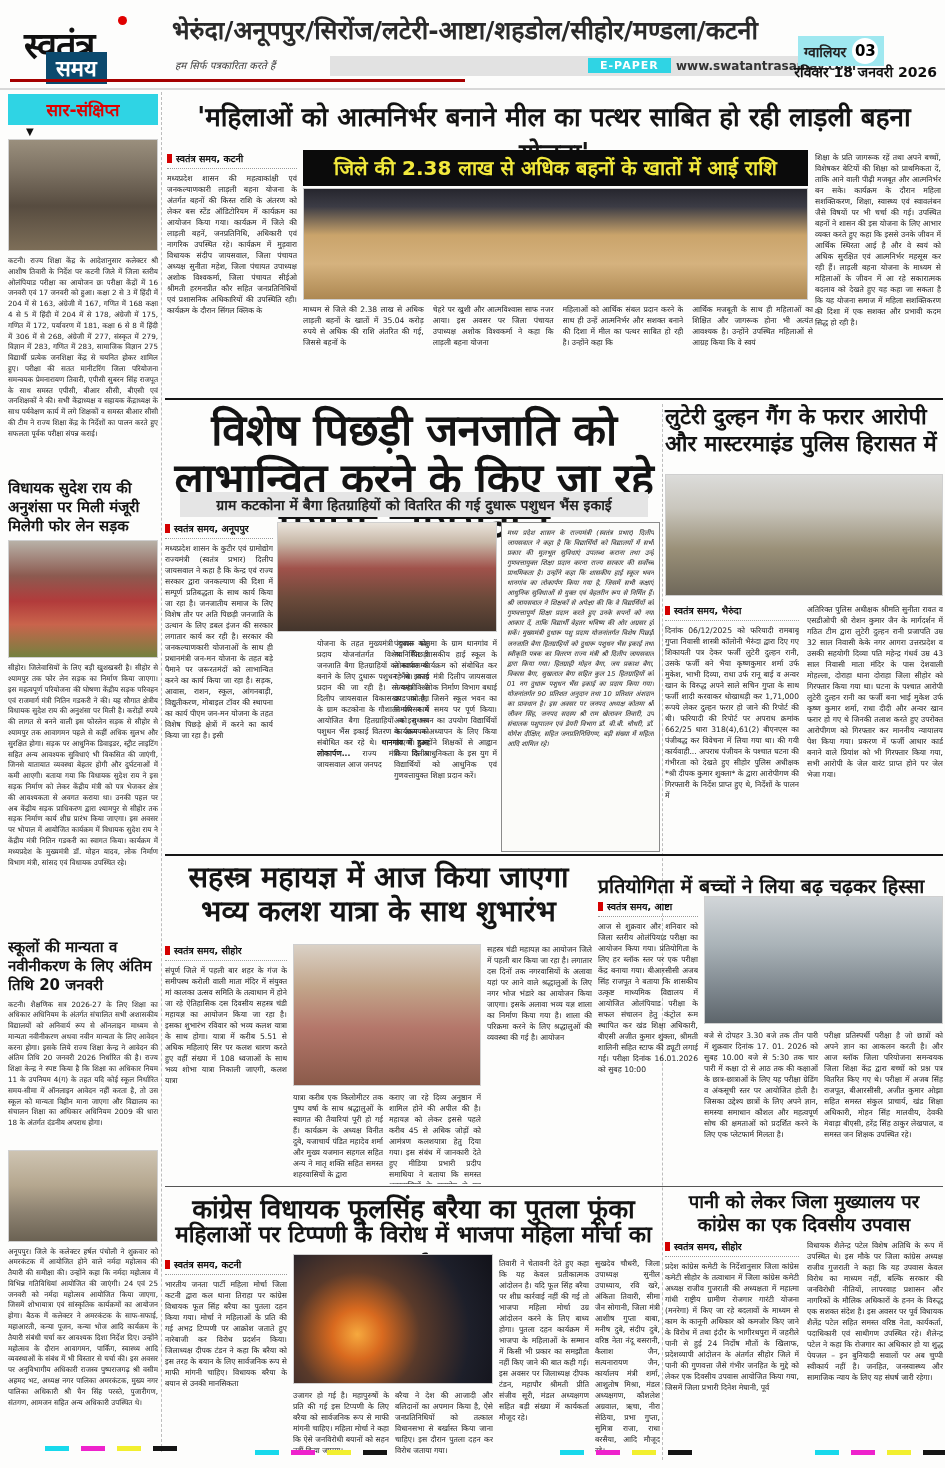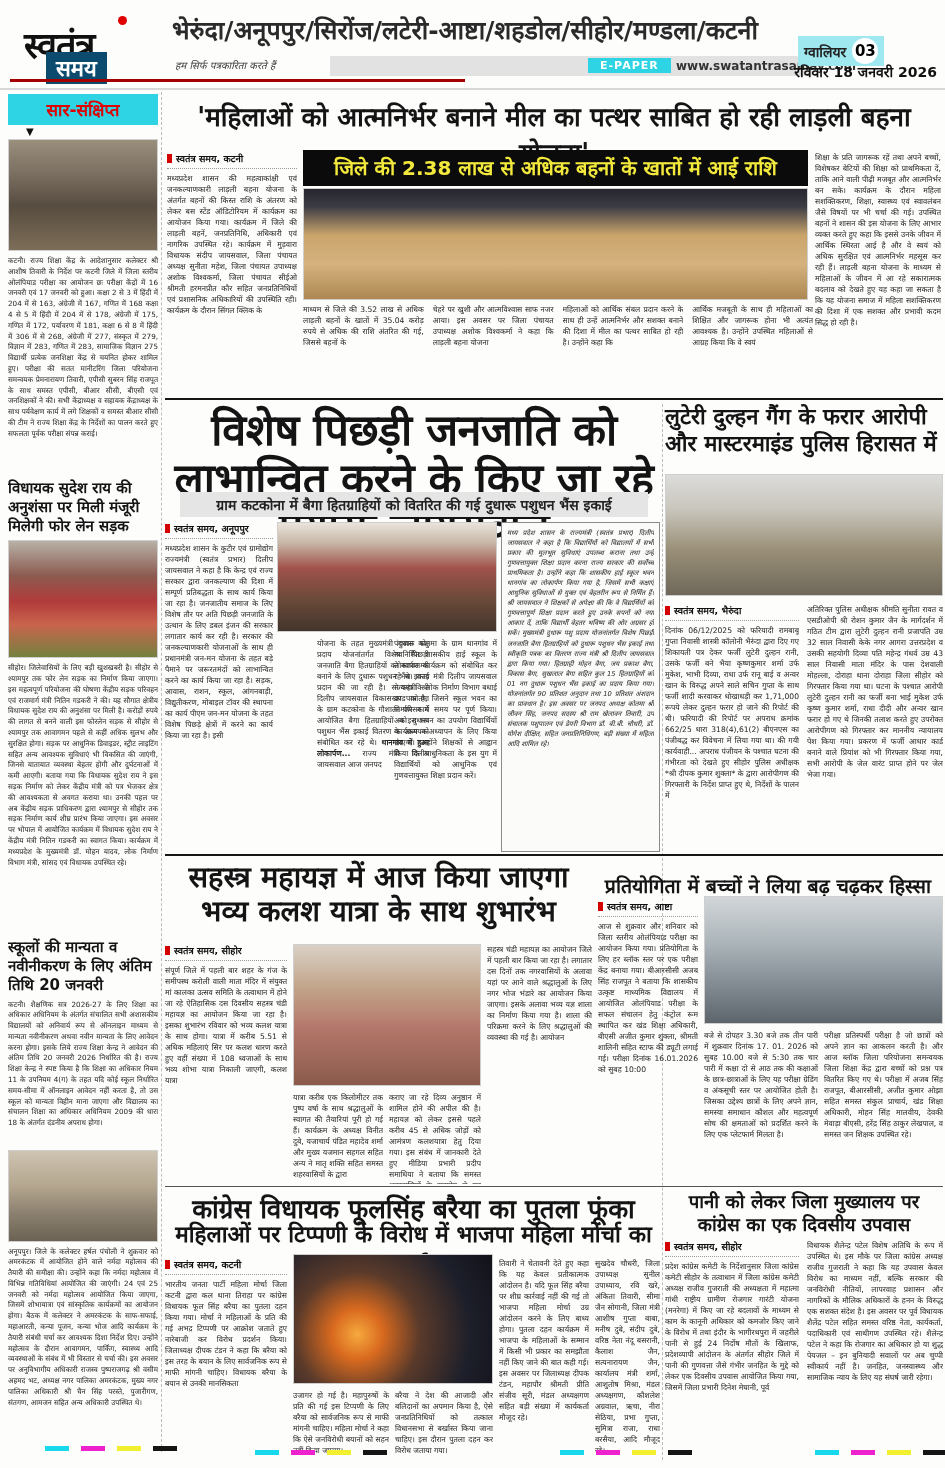--- a/index.html
+++ b/index.html
@@ -58,21 +58,21 @@
   .caps .col { flex:1; }
 
   .story2-h { left:168px; top:406px; width:492px; text-align:center; font-size:43px; font-weight:800; line-height:1.13; color:#141414; letter-spacing:-0.5px; }
   .story2-sub { left:180px; top:492px; width:468px; background:#e5e5e5; font-size:14px; font-weight:800; text-align:center; color:#222; padding:3px 0; }
   .box { left:501px; top:522px; width:159px; height:330px; border:1px solid #8a8a8a; padding:5px 5px; background:#fbfbf9; }
   .box-h { font-size:13.5px; font-weight:800; line-height:1.2; color:#111; margin-bottom:4px; }
   .box-b { font-size:6.7px; line-height:1.5; font-style:italic; text-align:justify; color:#222; overflow:hidden; height:270px; }
 
   .story3-h { left:665px; top:404px; width:278px; text-align:left; font-size:22px; font-weight:800; line-height:1.22; color:#141414; }
   .story4-h { left:165px; top:860px; width:427px; text-align:center; font-size:29px; font-weight:800; line-height:1.18; color:#141414; }
-  .story5-h { left:586px; top:872px; width:345px; text-align:right; font-size:19.5px; font-weight:800; color:#141414; }
+  .story5-h { left:598px; top:872px; width:345px; text-align:left; font-size:19.5px; font-weight:800; color:#141414; }
   .story6-k { left:165px; top:1190px; width:497px; text-align:center; font-size:26px; font-weight:800; color:#141414; }
   .story6-h { left:165px; top:1218px; width:497px; text-align:center; font-size:22.5px; font-weight:800; color:#141414; }
   .story7-h { left:665px; top:1190px; width:278px; text-align:center; font-size:18.5px; font-weight:800; line-height:1.25; color:#141414; }
 
   .cmyk { position:absolute; display:flex; gap:12px; }
   .cmyk i { width:24px; height:5px; display:block; }
   .c1{background:#18d9ec;} .c2{background:#ee22cc;} .c3{background:#f2ef2f;} .c4{background:#151515;}
 </style>
 </head>
 <body>
@@ -131,21 +131,21 @@
     <div class="abs" style="left:167px;top:152px;width:130px;height:246px;">
       <div class="byline">
           <span class="bysq"></span>
           <span>स्वतंत्र समय, कटनी</span>
         </div>
       <div class="col" style="height:222px;">मध्यप्रदेश शासन की महत्वाकांक्षी एवं जनकल्याणकारी लाड़ली बहना योजना के अंतर्गत बहनों की किस्त राशि के अंतरण को लेकर बस स्टेंड ऑडिटोरियम में कार्यक्रम का आयोजन किया गया। कार्यक्रम में जिले की लाड़ली बहनें, जनप्रतिनिधि, अधिकारी एवं नागरिक उपस्थित रहे। कार्यक्रम में मुड़वारा विधायक संदीप जायसवाल, जिला पंचायत अध्यक्ष सुनीता महेश, जिला पंचायत उपाध्यक्ष अशोक विश्वकर्मा, जिला पंचायत सीईओ श्रीमती हरमनप्रीत कौर सहित जनप्रतिनिधियों एवं प्रशासनिक अधिकारियों की उपस्थिति रही। कार्यक्रम के दौरान सिंगल क्लिक के</div>
     </div>
     <div class="abs banner">जिले की 2.38 लाख से अधिक बहनों के खातों में आई राशि</div>
     <div class="ph ph-sofa" style="left:303px;top:188px;width:505px;height:112px;"></div>
     <div class="abs caps">
-      <div class="col">माध्यम से जिले की 3.52 लाख से अधिक लाड़ली बहनों के खातों में 35.04 करोड़ रुपये से अधिक की राशि अंतरित की गई, जिससे बहनों के</div>
+      <div class="col">माध्यम से जिले की 2.38 लाख से अधिक लाड़ली बहनों के खातों में 35.04 करोड़ रुपये से अधिक की राशि अंतरित की गई, जिससे बहनों के</div>
       <div class="col">चेहरे पर खुशी और आत्मविश्वास साफ नजर आया। इस अवसर पर जिला पंचायत उपाध्यक्ष अशोक विश्वकर्मा ने कहा कि लाड़ली बहना योजना</div>
       <div class="col">महिलाओं को आर्थिक संबल प्रदान करने के साथ ही उन्हें आत्मनिर्भर और सशक्त बनाने की दिशा में मील का पत्थर साबित हो रही है। उन्होंने कहा कि</div>
       <div class="col">आर्थिक मजबूती के साथ ही महिलाओं का शिक्षित और जागरूक होना भी अत्यंत आवश्यक है। उन्होंने उपस्थित महिलाओं से आग्रह किया कि वे स्वयं</div>
     </div>
     <div class="abs col" style="left:815px;top:152px;width:126px;height:244px;">शिक्षा के प्रति जागरूक रहें तथा अपने बच्चों, विशेषकर बेटियों की शिक्षा को प्राथमिकता दें, ताकि आने वाली पीढ़ी मजबूत और आत्मनिर्भर बन सके। कार्यक्रम के दौरान महिला सशक्तिकरण, शिक्षा, स्वास्थ्य एवं स्वावलंबन जैसे विषयों पर भी चर्चा की गई। उपस्थित बहनों ने शासन की इस योजना के लिए आभार व्यक्त करते हुए कहा कि इससे उनके जीवन में आर्थिक स्थिरता आई है और वे स्वयं को अधिक सुरक्षित एवं आत्मनिर्भर महसूस कर रही हैं। लाड़ली बहना योजना के माध्यम से महिलाओं के जीवन में आ रहे सकारात्मक बदलाव को देखते हुए यह कहा जा सकता है कि यह योजना समाज में महिला सशक्तिकरण की दिशा में एक सशक्त और प्रभावी कदम सिद्ध हो रही है।</div>
   </section>
 
   <div class="hrule" style="left:165px;top:398px;width:778px;height:2px;"></div>
 
   <section>

